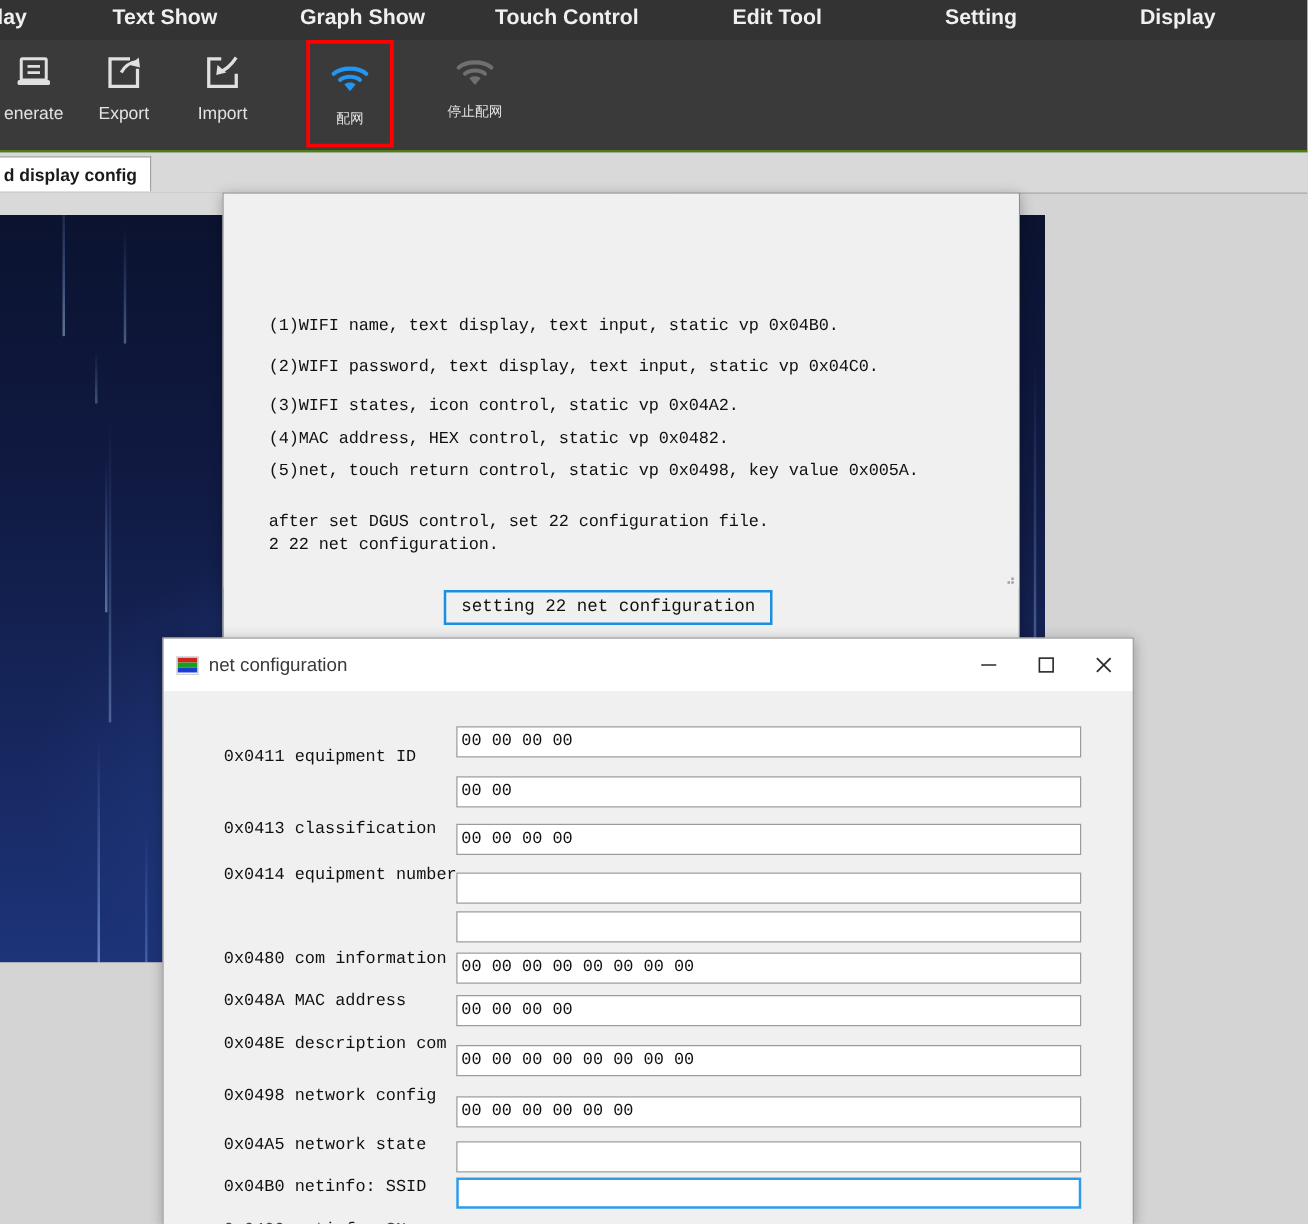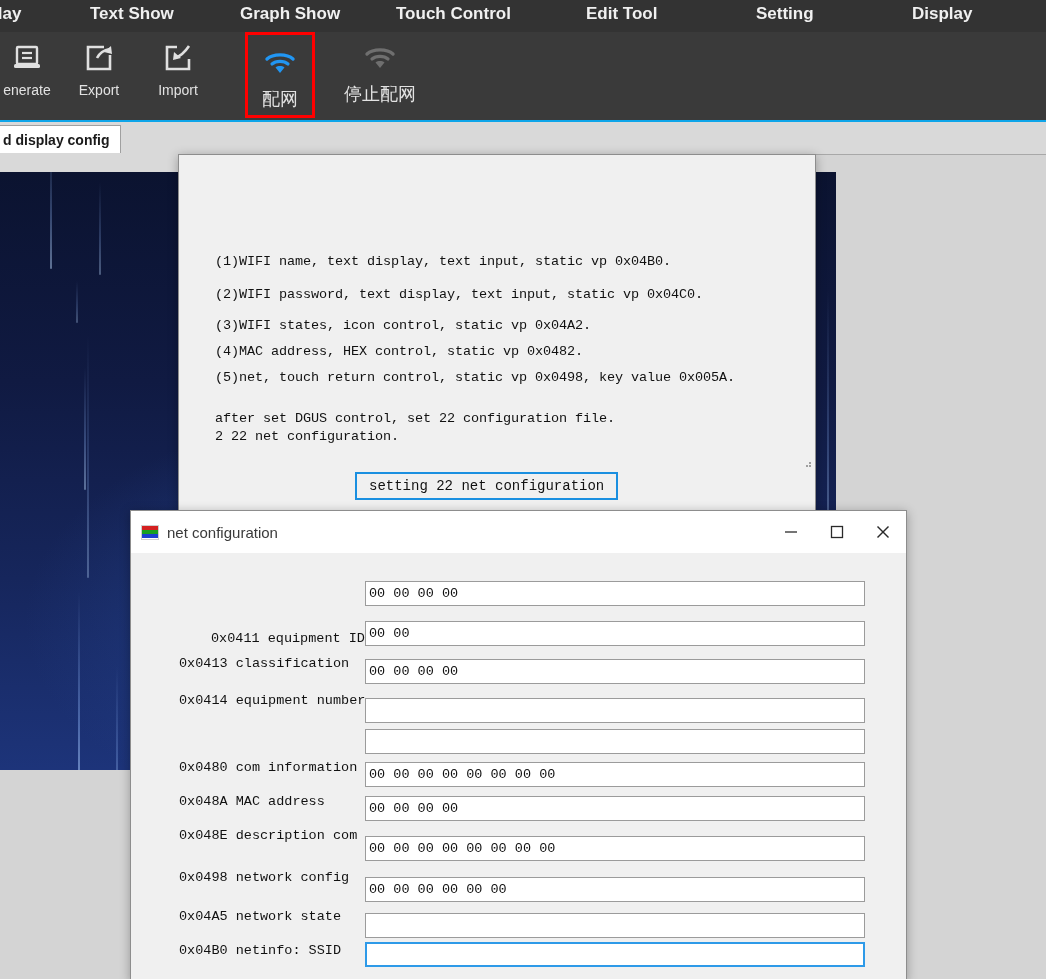--- a/index.html
+++ b/index.html
@@ -36,21 +36,21 @@
     position: absolute;
     top: 4px;
   }
 
   
   .toolbar {
     position: absolute;
     left: 0; top: 32px;
     width: 1046px; height: 88px;
     background: #3a3a3a;
-    border-bottom: 2px solid #0ea5e9;
+    border-bottom: 2px solid #4d7c0f;
   }
   .tool {
     position: absolute;
     top: 4px;
     width: 70px;
     height: 80px;
     display: flex;
     flex-direction: column;
     align-items: center;
     justify-content: flex-start;
@@ -61,21 +61,21 @@
     align-items: center;
     justify-content: center;
   }
   .tool .tlabel {
     color: #e2e2e2;
     font-size: 14px;
     font-family: "Liberation Sans", sans-serif;
     white-space: nowrap;
     margin-top: 2px;
   }
-  .tool.cjk .tlabel { font-size: 18px; }
+  .tool.cjk .tlabel { font-size: 11px; }
   .tool.highlight {
     border: 3px solid #ff0000;
     top: 0px;
     height: 86px;
     box-sizing: border-box;
     padding-top: 6px;
   }
 
   
   .tabstrip {
@@ -466,21 +466,21 @@
         </span>
         <span class="wbtn">
           <svg width="16" height="16" viewBox="0 0 16 16">
               <line x1="2.5" y1="2.5" x2="13.5" y2="13.5" stroke="#2a2a2a" stroke-width="1.4"></line>
               <line x1="13.5" y1="2.5" x2="2.5" y2="13.5" stroke="#2a2a2a" stroke-width="1.4"></line>
             </svg>
         </span>
       </span>
     </div>
     <div class="win-body" id="nc-body">
-        <div class="nc-label" style="top: 78px; margin-left: 32px;">0x0411 equipment ID</div>
+        <div class="nc-label" style="top: 46px;">0x0411 equipment ID</div>
         <input type="text" class="nc-input" value="00 00 00 00" style="top: 28px;">
         <div class="nc-label" style="top: 103px;">0x0413 classification</div>
         <input type="text" class="nc-input" value="00 00" style="top: 68px;">
         <div class="nc-label" style="top: 140px;">0x0414 equipment number</div>
         <input type="text" class="nc-input" value="00 00 00 00" style="top: 106px;">
         <input type="text" class="nc-input" style="top: 145px;">
         <div class="nc-label" style="top: 207px;">0x0480 com information</div>
         <input type="text" class="nc-input" style="top: 176px;">
         <div class="nc-label" style="top: 241px;">0x048A MAC address</div>
         <input type="text" class="nc-input" value="00 00 00 00 00 00 00 00" style="top: 209px;">

